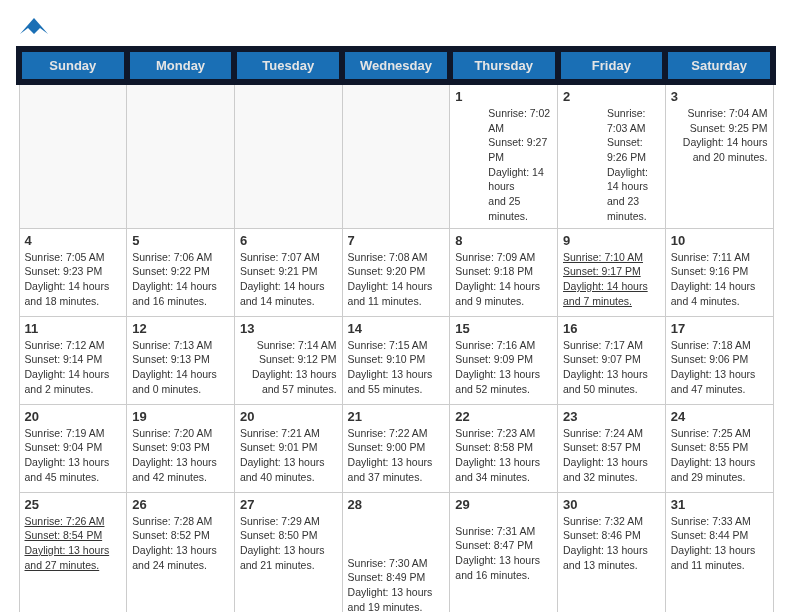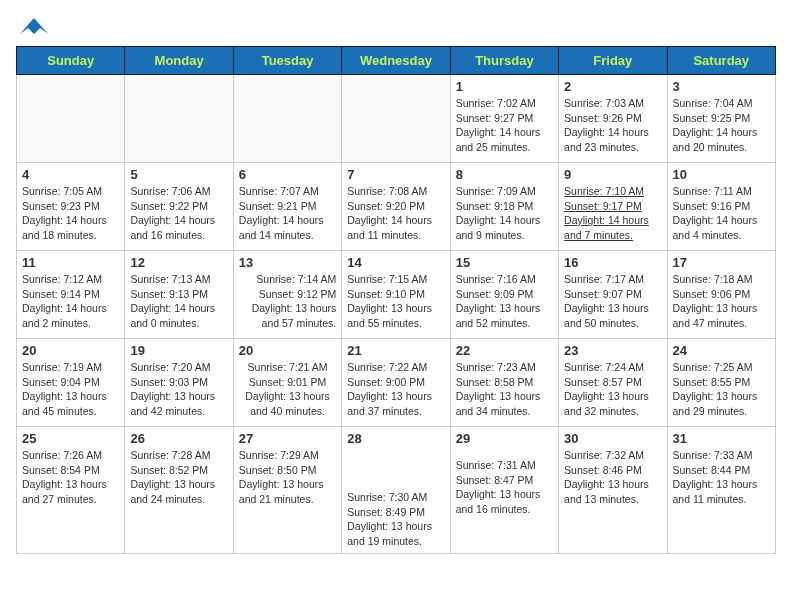--- a/index.html
+++ b/index.html
@@ -38,25 +38,25 @@
       font-size: 15px;
       color: #333;
     }
     .calendar {
       width: 100%;
       border-collapse: collapse;
       border: 1px solid #ccc;
     }
     .calendar th {
       background: #1a6fb5;
-      color: #bef264;
+      color: #e5e5e5;
       text-align: center;
       padding: 6px 4px;
       font-size: 13px;
-      border: 1px solid #0f172a;
+      border: 6px solid #0f172a;
     }
     .calendar td {
       border: 1px solid #ccc;
       vertical-align: top;
       padding: 4px 5px;
       width: calc(100% / 7);
       font-size: 11px;
       color: #333;
       background: #fff;
       min-height: 80px;
@@ -111,35 +111,35 @@
       </tr>
   </thead>
   <tbody id="calendar-body">
   <tr>
         <td class="empty"></td>
         <td class="empty"></td>
         <td class="empty"></td>
         <td class="empty"></td>
         <td>
           <span class="day-num">1</span>
-          <div class="day-info" style="white-space: pre-line;">Sunrise: 7:02 AM
+          <div class="day-info" style="white-space: pre-line; margin-left: 33px;">Sunrise: 7:02 AM
 Sunset: 9:27 PM
 Daylight: 14 hours
 and 25 minutes.</div>
         </td>
         <td>
           <span class="day-num">2</span>
-          <div class="day-info" style="white-space: pre-line;">Sunrise: 7:03 AM
+          <div class="day-info" style="white-space: pre-line; margin-left: 44px;">Sunrise: 7:03 AM
 Sunset: 9:26 PM
 Daylight: 14 hours
 and 23 minutes.</div>
         </td>
         <td>
           <span class="day-num">3</span>
-          <div class="day-info" style="white-space: pre-line;">Sunrise: 7:04 AM
+          <div class="day-info" style="white-space: pre-line; text-align: right;">Sunrise: 7:04 AM
 Sunset: 9:25 PM
 Daylight: 14 hours
 and 20 minutes.</div>
         </td>
       </tr>
       <tr>
         <td>
           <span class="day-num">4</span>
           <div class="day-info" style="white-space: pre-line;">Sunrise: 7:05 AM
 Sunset: 9:23 PM
@@ -250,21 +250,21 @@
         </td>
         <td>
           <span class="day-num">19</span>
           <div class="day-info" style="white-space: pre-line;">Sunrise: 7:20 AM
 Sunset: 9:03 PM
 Daylight: 13 hours
 and 42 minutes.</div>
         </td>
         <td>
           <span class="day-num">20</span>
-          <div class="day-info" style="white-space: pre-line; text-align: center;">Sunrise: 7:21 AM
+          <div class="day-info" style="white-space: pre-line;">Sunrise: 7:21 AM
 Sunset: 9:01 PM
 Daylight: 13 hours
 and 40 minutes.</div>
         </td>
         <td>
           <span class="day-num">21</span>
           <div class="day-info" style="white-space: pre-line;">Sunrise: 7:22 AM
 Sunset: 9:00 PM
 Daylight: 13 hours
 and 37 minutes.</div>
@@ -287,21 +287,21 @@
           <span class="day-num">24</span>
           <div class="day-info" style="white-space: pre-line;">Sunrise: 7:25 AM
 Sunset: 8:55 PM
 Daylight: 13 hours
 and 29 minutes.</div>
         </td>
       </tr>
       <tr>
         <td>
           <span class="day-num">25</span>
-          <div class="day-info" style="white-space: pre-line;">Sunrise: 7:26 AM
+          <div class="day-info" style="white-space: pre-line; text-decoration: underline;">Sunrise: 7:26 AM
 Sunset: 8:54 PM
 Daylight: 13 hours
 and 27 minutes.</div>
         </td>
         <td>
           <span class="day-num">26</span>
           <div class="day-info" style="white-space: pre-line;">Sunrise: 7:28 AM
 Sunset: 8:52 PM
 Daylight: 13 hours
 and 24 minutes.</div>

